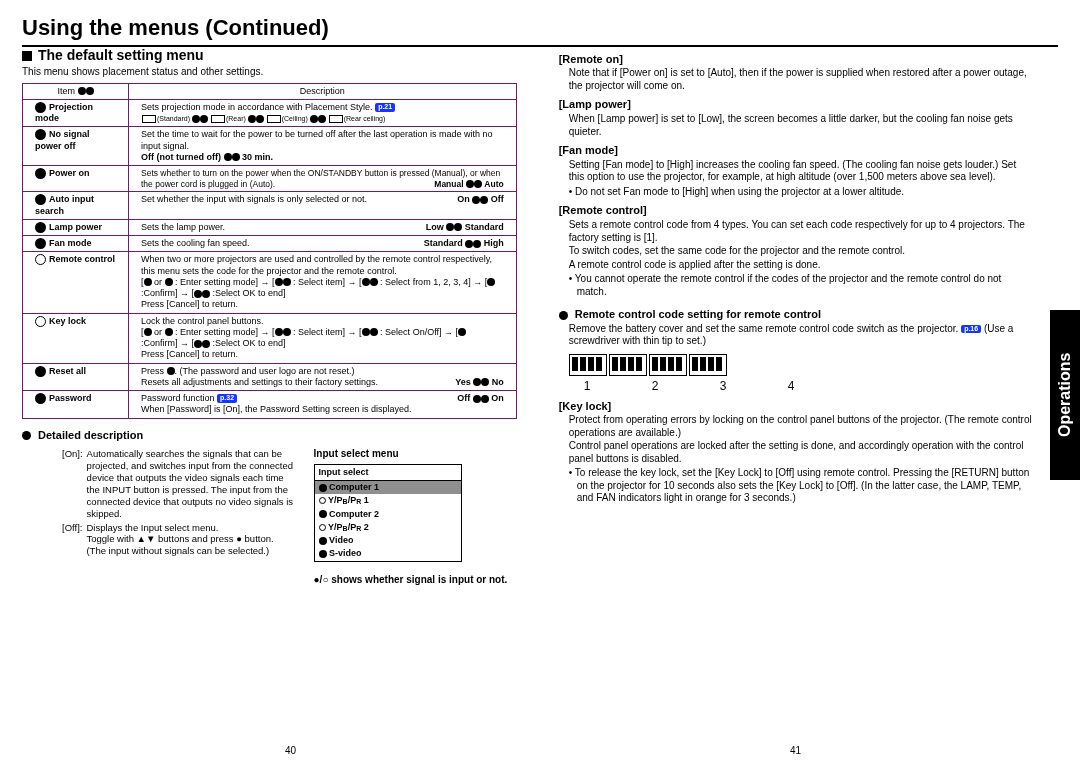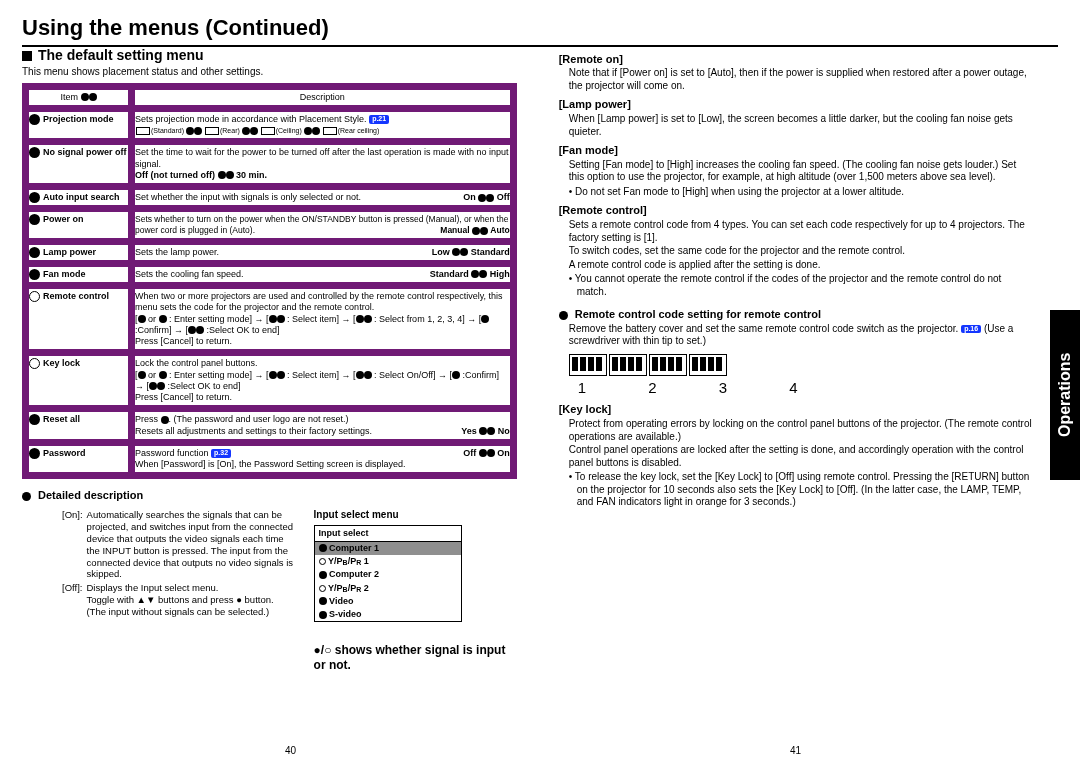--- a/index.html
+++ b/index.html
@@ -30,22 +30,22 @@
     margin-bottom: 2px;
   }
   .sq { display:inline-block; width:10px; height:10px; background:#000; margin-right:6px; position:relative; top:1px;}
   .intro { font-size: 10px; margin-bottom: 4px; }
   table.settings {
     border-collapse: collapse;
     width: 100%;
     font-size: 9px;
   }
   table.settings th, table.settings td {
-    border: 7px solid #701a75;
-    padding: 2px 0;
+    border: 1px solid #701a75;
+    padding: 2px 12px;
     vertical-align: top;
     text-align: left;
   }
   table.settings th {
     font-weight: normal;
     background: #fff;
     text-align: center;
     font-size: 9px;
   }
   table.settings td.label {
@@ -93,21 +93,21 @@
   }
   .input-menu .imtitle {
     font-weight:bold;
     padding:2px 4px;
     border-bottom:1px solid #000;
   }
   .input-menu .row {
     padding:1px 4px;
   }
   .input-menu .row.sel { background:#8f8f8f; color:#000; font-weight:bold;}
-  .footnote { font-size:12px; margin-top:21px; font-weight:bold;}
+  .footnote { font-size:10px; margin-top:12px; font-weight:bold;}
   .side-tab {
     position:absolute;
     right:0;
     top:310px;
     width:30px;
     height:170px;
     background:#000;
     color:#fff;
     writing-mode: vertical-rl;
     text-align:center;
@@ -128,21 +128,21 @@
   .dl-row .lab {white-space:nowrap;}
   .dip {
     display:inline-block; width:38px; height:22px; border:1px solid #000;
     margin-right:2px; position:relative; font-size:6px;
     background:
       linear-gradient(#000,#000) 2px 2px/6px 14px no-repeat,
       linear-gradient(#000,#000) 10px 2px/6px 14px no-repeat,
       linear-gradient(#000,#000) 18px 2px/6px 14px no-repeat,
       linear-gradient(#000,#000) 26px 2px/6px 14px no-repeat;
   }
-  .dip-labels { font-size:15px; letter-spacing: 29px; margin-left:9px;}
+  .dip-labels { font-size:12px; letter-spacing: 29px; margin-left:15px;}
   sub { font-size: 7px; vertical-align: baseline; position:relative; bottom:-1px;}
   .proj-styles { font-size:7px; }
   .proj-styles .box { display:inline-block; border:1px solid #000; width:14px; height:8px; vertical-align:middle; margin:0 1px;}
 </style>
 </head>
 <body>
 
 <h1 class="page-title">Using the menus (Continued)</h1>
 
 <div class="cols">
@@ -172,32 +172,32 @@
 
       <tr>
         <td class="label"><span class="ic"></span><span>No signal power off</span></td>
         <td>
           <span>Set the time to wait for the power to be turned off after the last operation is made with no input signal.</span><br>
           <span class="desc-row-extra"><span>Off (not turned off)</span></span> <span class="dot"></span><span class="dot"></span> <span class="desc-row-extra">30 min.</span>
         </td>
       </tr>
 
       <tr>
-        <td class="label"><span class="ic"></span><span>Auto input search</span></td>
-        <td>
-          <span>Set whether the input with signals is only selected or not.</span>
-          <span class="right-align"><b>On</b> <span class="dot"></span><span class="dot"></span> <b>Off</b></span>
-        </td>
-      </tr>
-
-      <tr>
         <td class="label"><span class="ic"></span><span>Power on</span></td>
         <td style="font-size:8.5px">
           <span>Sets whether to turn on the power when the ON/STANDBY button is pressed (Manual), or when the power cord is plugged in (Auto).</span>
           <span class="right-align"><b>Manual</b> <span class="dot"></span><span class="dot"></span> <b>Auto</b></span>
+        </td>
+      </tr>
+
+      <tr>
+        <td class="label"><span class="ic"></span><span>Auto input search</span></td>
+        <td>
+          <span>Set whether the input with signals is only selected or not.</span>
+          <span class="right-align"><b>On</b> <span class="dot"></span><span class="dot"></span> <b>Off</b></span>
         </td>
       </tr>
 
       <tr>
         <td class="label"><span class="ic"></span><span>Lamp power</span></td>
         <td>
           <span>Sets the lamp power.</span>
           <span class="right-align"><b>Low</b> <span class="dot"></span><span class="dot"></span> <b>Standard</b></span>
         </td>
       </tr>

